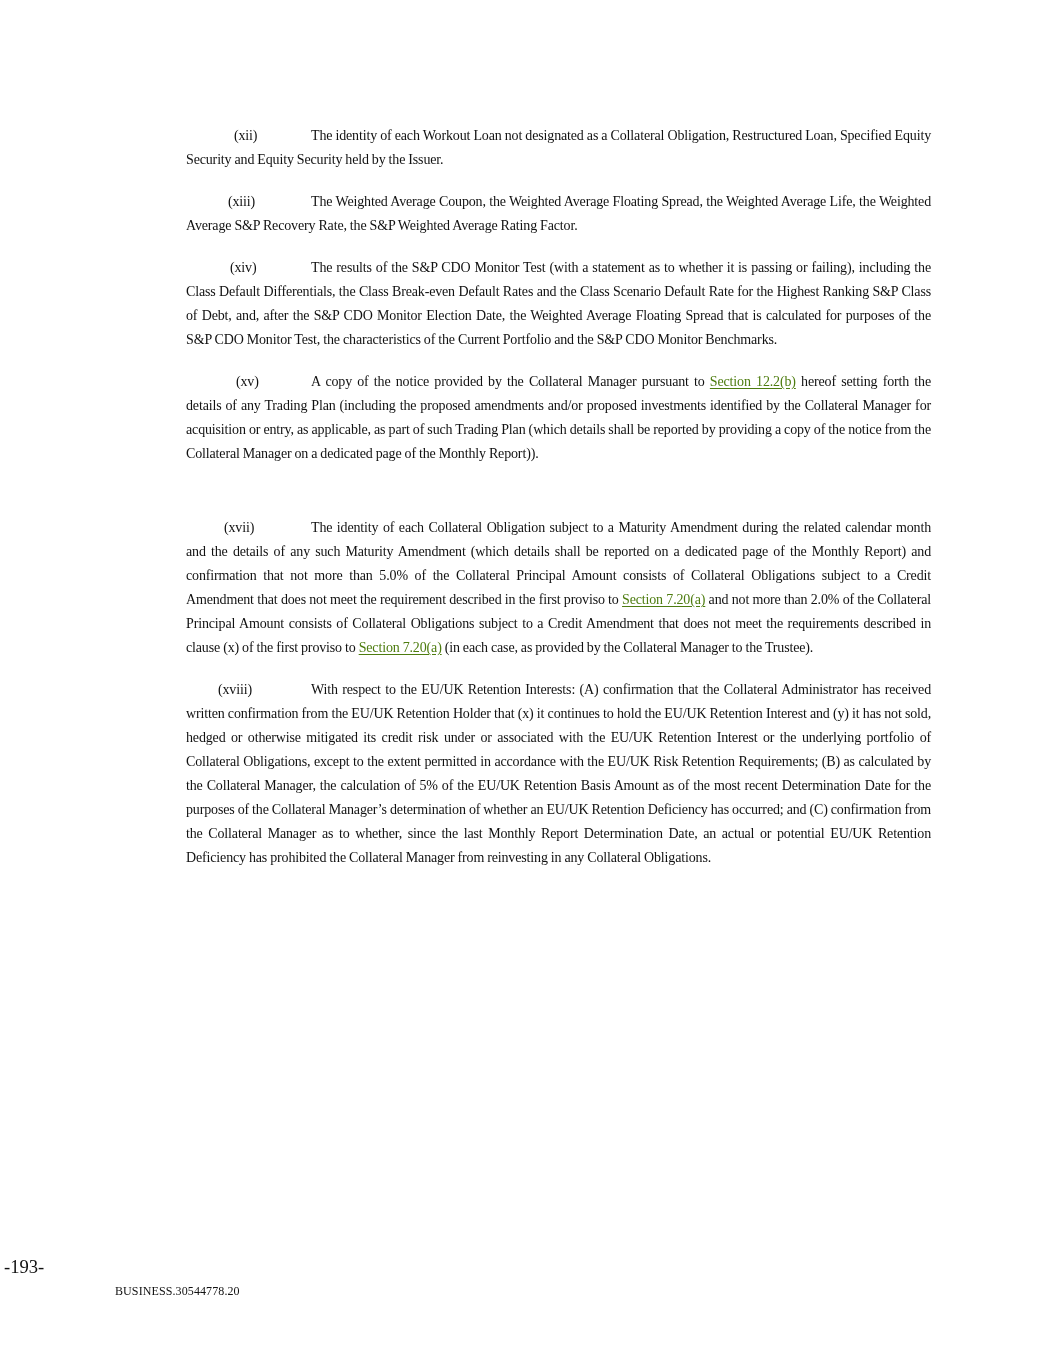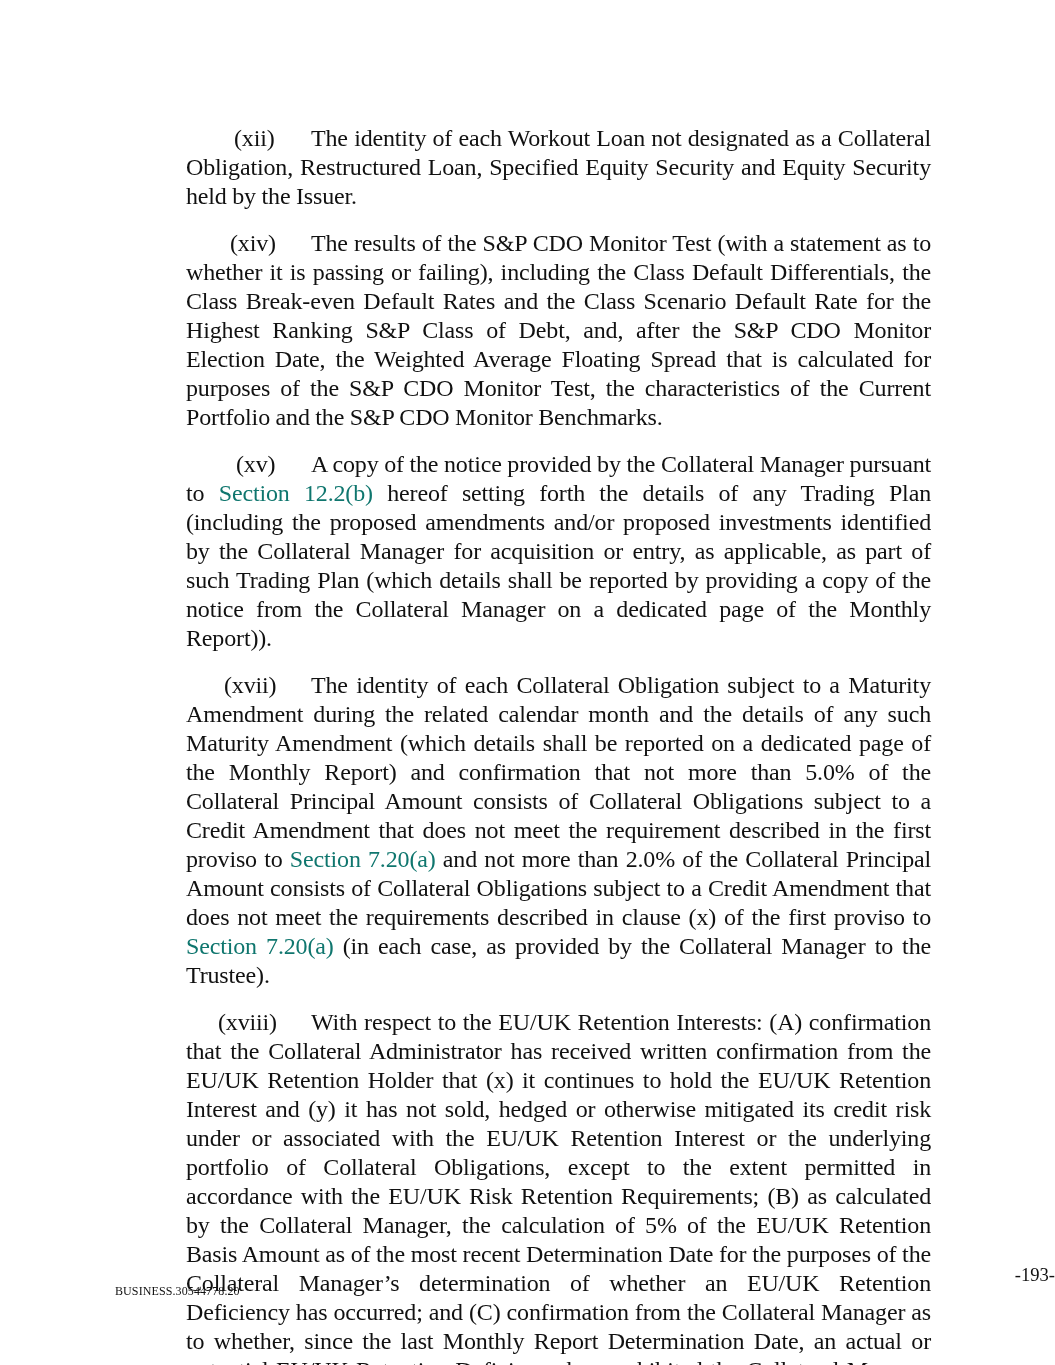--- a/index.html
+++ b/index.html
@@ -15,79 +15,82 @@
     font-family: "Liberation Serif", serif;
     color: #111111;
   }
   .page-body {
     position: absolute;
     left: 186px;
     top: 124px;
     width: 745px;
   }
   .para {
-    font-size: 24px;
-    line-height: 29px;
+    font-size: 14px;
+    line-height: 24px;
     text-align: justify;
     text-indent: 48px;
     margin: 0 0 18px 0;
     letter-spacing: -0.15px;
     word-spacing: -0.3px;
   }
   .para .num {
     display: inline-block;
     width: 77px;
     text-indent: 0;
   }
   .para.n-xiii { text-indent: 42px; }
   .para.n-xiii .num { width: 83px; }
   .para.n-xiv { text-indent: 44px; font-family: Liberation Serif, serif; }
   .para.n-xiv .num { width: 81px; }
   .para.n-xv { text-indent: 50px; }
   .para.n-xv .num { width: 75px; }
   .para.n-xvi { text-indent: 44px; }
   .para.n-xvi .num { width: 81px; }
   .para.n-xvii { text-indent: 38px; }
-  .para.n-xvii .num { width: 87px; }
+  .para.n-xvii .num { width: 87px; margin-top: 32px; }
   .para.n-xviii { text-indent: 32px; }
   .para.n-xviii .num { width: 93px; }
   .para.n-xii { text-indent: 48px; }
   .para.n-xii .num { width: 77px; }
   .xref {
+    text-decoration: underline;
     text-underline-offset: 2px;
-    color: #0f766e;
+    color: #4d7c0f;
   }
   .page-number {
     position: absolute;
     top: 1256px;
     left: 0;
     width: 1055px;
-    text-align: right;
+    text-align: left;
     font-size: 18.6px;
     padding-left: 4px;
     box-sizing: border-box;
-    margin-top: 8px;
   }
   .doc-id {
     position: absolute;
     top: 1284px;
     left: 115px;
     font-size: 12px;
     letter-spacing: 0.1px;
   }
 </style>
 </head>
 <body>
 
 <div class="page-body">
 
   <p class="para n-xii">
     <span class="num">(xii)</span><span>The identity of each Workout Loan not designated as a Collateral Obligation, Restructured Loan, Specified Equity Security and Equity Security held by the Issuer.</span>
   </p>
 
+  <p class="para n-xiii">
+    <span class="num">(xiii)</span><span>The Weighted Average Coupon, the Weighted Average Floating Spread, the Weighted Average Life, the Weighted Average S&amp;P Recovery Rate, the S&amp;P Weighted Average Rating Factor.</span>
+  </p>
 
   <p class="para n-xiv">
     <span class="num">(xiv)</span><span>The results of the S&amp;P CDO Monitor Test (with a statement as to whether it is passing or failing), including the Class Default Differentials, the Class Break-even Default Rates and the Class Scenario Default Rate for the Highest Ranking S&amp;P Class of Debt, and, after the S&amp;P CDO Monitor Election Date, the Weighted Average Floating Spread that is calculated for purposes of the S&amp;P CDO Monitor Test, the characteristics of the Current Portfolio and the S&amp;P CDO Monitor Benchmarks.</span>
   </p>
 
   <p class="para n-xv">
     <span class="num">(xv)</span><span>A copy of the notice provided by the Collateral Manager pursuant to </span><span class="xref">Section 12.2(b)</span><span> hereof setting forth the details of any Trading Plan (including the proposed amendments and/or proposed investments identified by the Collateral Manager for acquisition or entry, as applicable, as part of such Trading Plan (which details shall be reported by providing a copy of the notice from the Collateral Manager on a dedicated page of the Monthly Report)).</span>
   </p>
 
 

